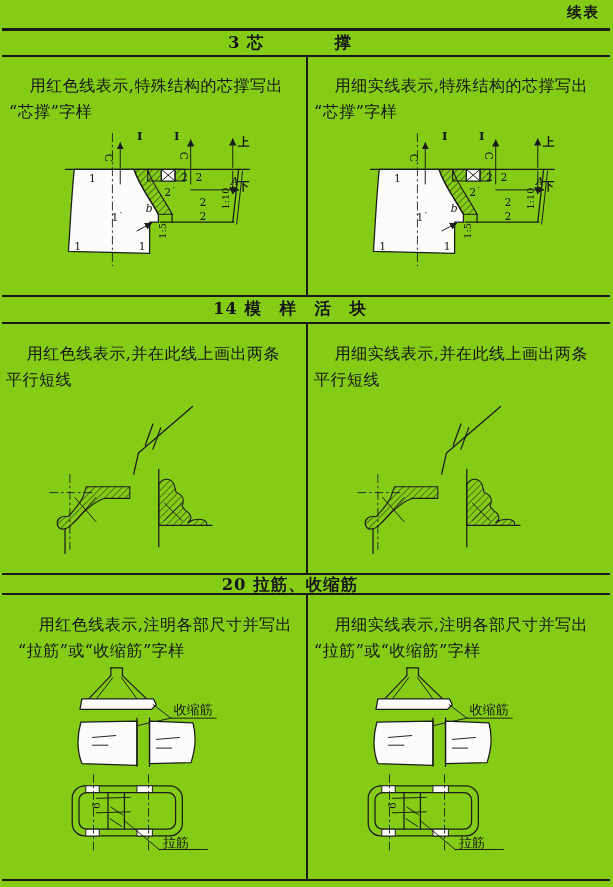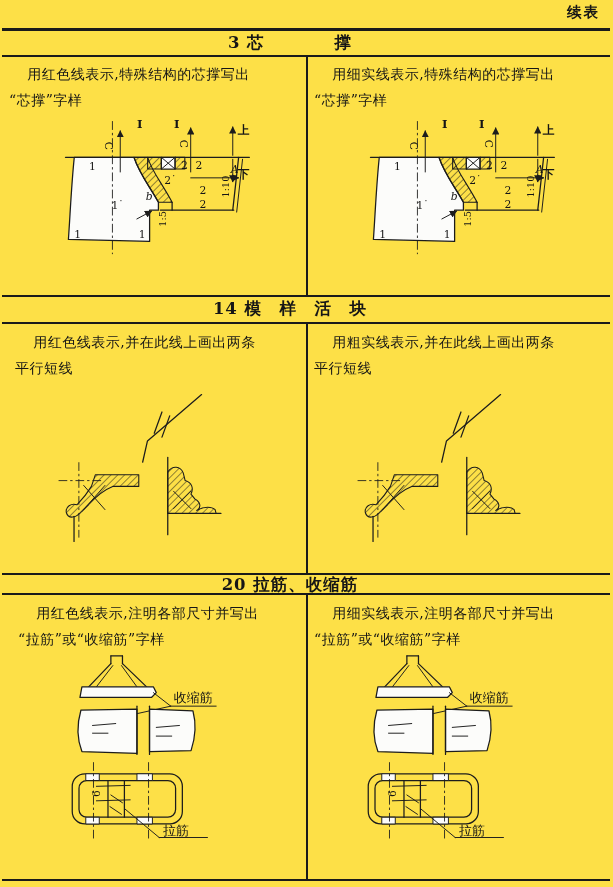--- a/index.html
+++ b/index.html
@@ -1,24 +1,24 @@
 <!DOCTYPE html>
 <html><head>
 <meta charset="utf-8">
 <style>
   html,body{margin:0;padding:0;background:#e8e8e6;}
-  .page{position:relative;width:613px;height:887px;background:#fde047;
+  .page{position:relative;width:613px;height:887px;background:#84cc16;
         font-family:"DejaVu Serif","Liberation Serif",serif;color:#161616;overflow:hidden;margin:0 auto;}
   .continued{position:absolute;top:3px;right:13px;font-size:14.5px;font-weight:700;letter-spacing:2px;}
   .hline{position:absolute;left:2px;right:3px;background:#1a1a1a;}
   .vline{position:absolute;left:306px;width:1.5px;background:#1a1a1a;}
   .row-header{position:absolute;left:290px;transform:translateX(-50%);
         font-size:16.5px;font-weight:600;letter-spacing:1px;white-space:nowrap;}
   .cell{position:absolute;width:303px;}
-  .cell-text{margin:4px 8px 0 6px;font-size:14px;line-height:26px;letter-spacing:.5px;}
+  .cell-text{margin:16px 8px 0 6px;font-size:16px;line-height:26px;letter-spacing:.5px;}
   .indent{text-indent:1.3em;}
   .fig{display:block;margin:2px auto 0;}
   svg text{font-family:"DejaVu Serif","Liberation Serif",serif;fill:#151515;}
   .s{stroke:#1c1c1c;stroke-width:1.3;fill:none;stroke-linecap:round;stroke-linejoin:round;}
   .sw{stroke:#1c1c1c;stroke-width:1.3;fill:#fcfcfa;stroke-linejoin:round;}
   .sh{stroke:#1c1c1c;stroke-width:1.1;fill:url(#hatch);stroke-linejoin:round;}
   .cl{stroke:#1c1c1c;stroke-width:.9;fill:none;stroke-dasharray:9 3 2.5 3;}
   .thin{stroke-width:1;}
   .t10{font-size:10px;}
   .t11{font-size:11px;}
@@ -159,21 +159,21 @@
         <text class="t11" x="125" y="70">2˙</text>
         <text class="t11" x="161" y="81">2</text>
         <text class="t11" x="161" y="95">2</text>
         <text class="t11" x="71" y="96">1˙</text>
         <text class="t11" x="33" y="125">1</text>
         <text class="t11" x="99" y="125">1</text>
       </g>
     </svg>
   </div>
 
-  <div class="cell" style="top:325px;left:9px">
+  <div class="cell" style="top:325px;left:0">
     <div class="cell-text">
       <div class="indent">用红色线表示,并在此线上画出两条</div>
       <div>平行短线</div>
     </div>
     <svg class="fig" width="232" height="172" viewBox="0 0 240 178">
       <g>
         <polyline class="s" points="162,12 106,60 101,82"></polyline>
         <line class="s" x1="121" y1="30" x2="113" y2="52"></line>
         <line class="s" x1="129" y1="34" x2="121" y2="56"></line>
       </g>
@@ -190,21 +190,21 @@
         <line class="s" x1="127" y1="135" x2="182" y2="135"></line>
         <path class="sh" d="M127,92 C132,85 140,86 143,93 L145,101 C152,103 154,109 151,115 L155,120 C161,123 162,129 157,132 C165,127 173,128 176,131 L177,135 L127,135 Z"></path>
         <line class="s thin" x1="133" y1="112" x2="151" y2="130"></line>
         <line class="s thin" x1="151" y1="112" x2="133" y2="130"></line>
       </g>
     </svg>
   </div>
 
   <div class="cell" style="top:325px;left:308px">
     <div class="cell-text">
-      <div class="indent">用粗实线表示,并在此线上画出两条</div>
+      <div class="indent">用细实线表示,并在此线上画出两条</div>
       <div>平行短线</div>
     </div>
     <svg class="fig" width="232" height="172" viewBox="0 0 240 178">
       <g>
         <polyline class="s" points="162,12 106,60 101,82"></polyline>
         <line class="s" x1="121" y1="30" x2="113" y2="52"></line>
         <line class="s" x1="129" y1="34" x2="121" y2="56"></line>
       </g>
       <g>
         <line class="cl" x1="14" y1="101" x2="58" y2="101"></line>

